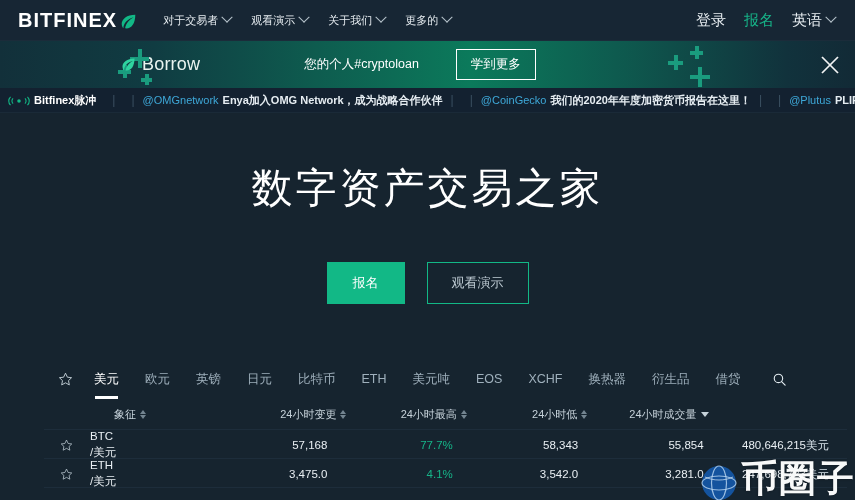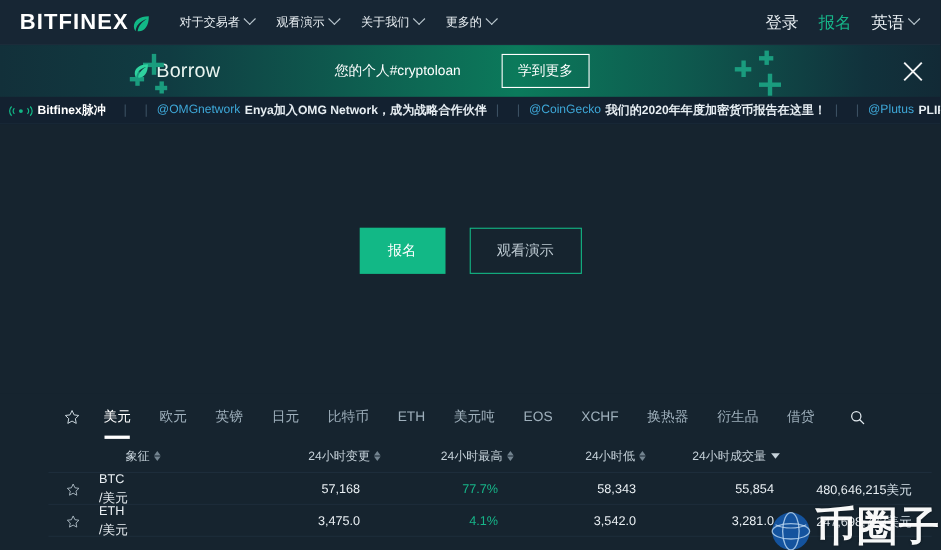--- a/index.html
+++ b/index.html
@@ -288,20 +288,21 @@
     </span>
     <span class="tsep">|</span>
     <span class="tsep">|</span>
     <span class="titem">
       <span class="thandle">@Plutus</span>
       <span class="ttext">PLIP | Pluton流动</span>
     </span>
   </div>
 
   <div class="hero">
+    <h1>数字资产交易之家</h1>
     <div class="hero-btns">
       <button class="btn-primary">报名</button>
       <button class="btn-ghost">观看演示</button>
     </div>
   </div>
 
   <div class="tabs">
     <span class="star-tab">
       <svg viewBox="0 0 20 20" width="15" height="15" aria-hidden="true">
         <path d="M10 1.6l2.5 5.3 5.6.7-4.1 3.9 1.1 5.7L10 14.4 4.9 17.2 6 11.5 1.9 7.6l5.6-.7z" fill="none" stroke="#cbd7de" stroke-width="1.2" stroke-linejoin="round"></path>

